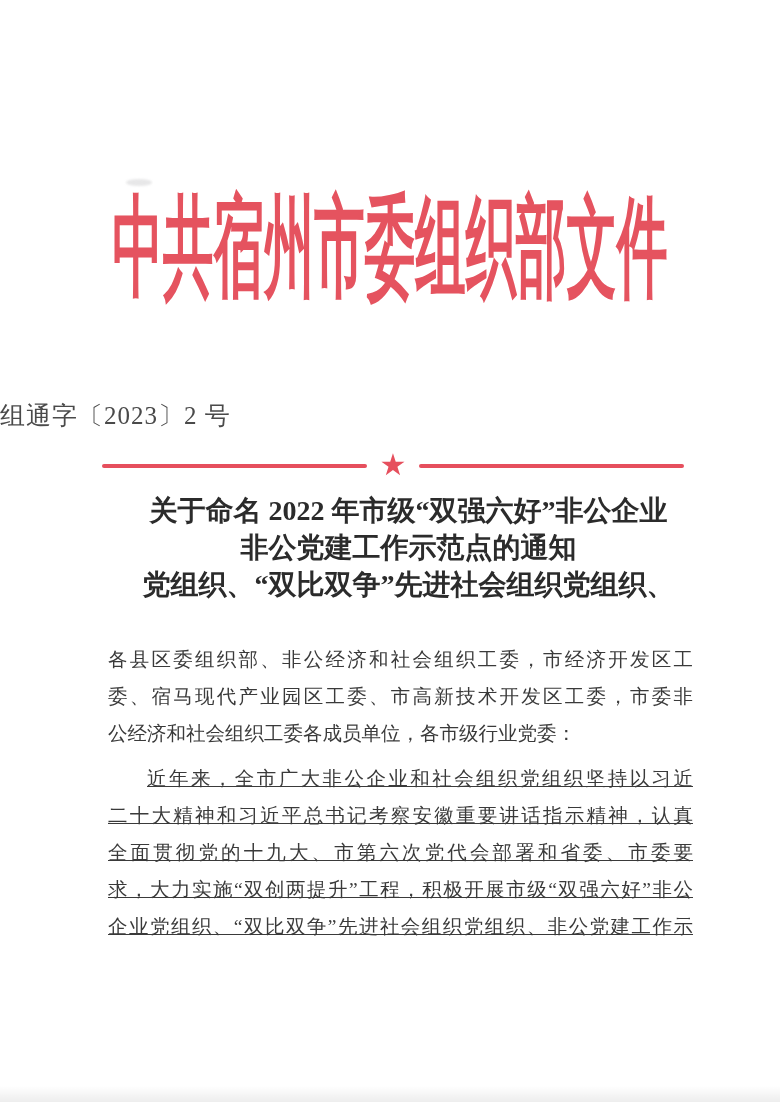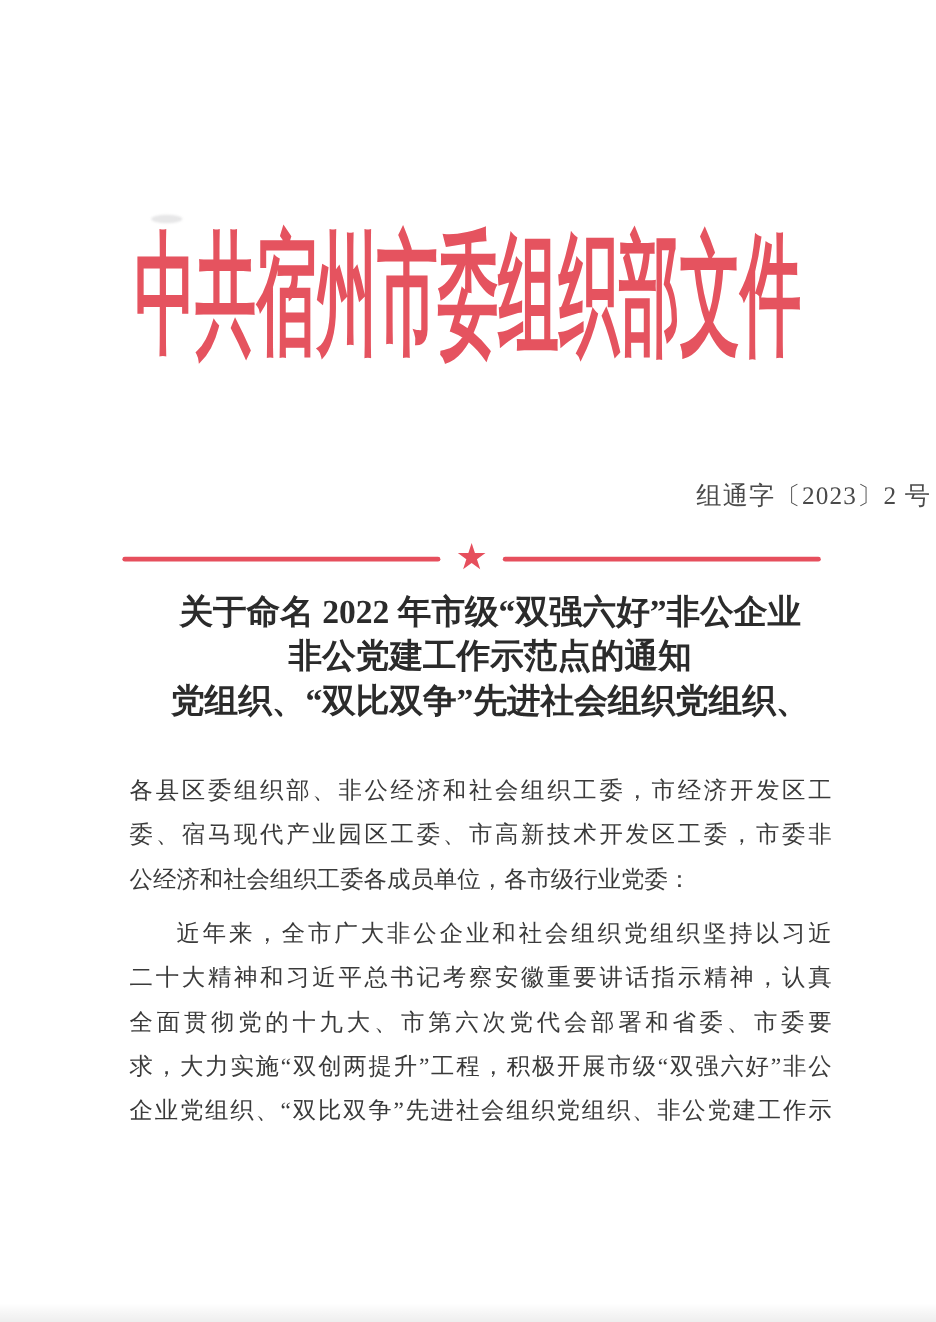--- a/index.html
+++ b/index.html
@@ -39,23 +39,23 @@
     line-height: 1.08;
     white-space: nowrap;
     color: #e5535f;
     transform: scale(0.97, 2.12);
     transform-origin: 50% 0;
     letter-spacing: 0;
   }
   .doc-number {
     position: absolute;
     top: 399px;
-    left: 0; right: 4px;
-    text-align: right;
-    font-size: 21px;
+    left: 0; right: 16px;
+    text-align: left;
+    font-size: 25px;
     letter-spacing: 1px;
     color: #4a4a4a;
   }
   .divider {
     position: absolute;
     top: 450px;
     left: 102px;
     right: 96px;
     height: 32px;
     display: flex;
@@ -96,20 +96,21 @@
     font-size: 19.5px;
     line-height: 37px;
     color: #3a3a3a;
   }
   .body-block p {
     margin: 0;
     padding: 0;
   }
   .para-2 {
     margin-top: 8px !important;
+    text-decoration: underline;
   }
   .b-line {
     text-align: justify;
     text-align-last: justify;
   }
   .b-line.short-line {
     text-align: center;
     text-align-last: left;
   }
   .b-line.first-indent {

